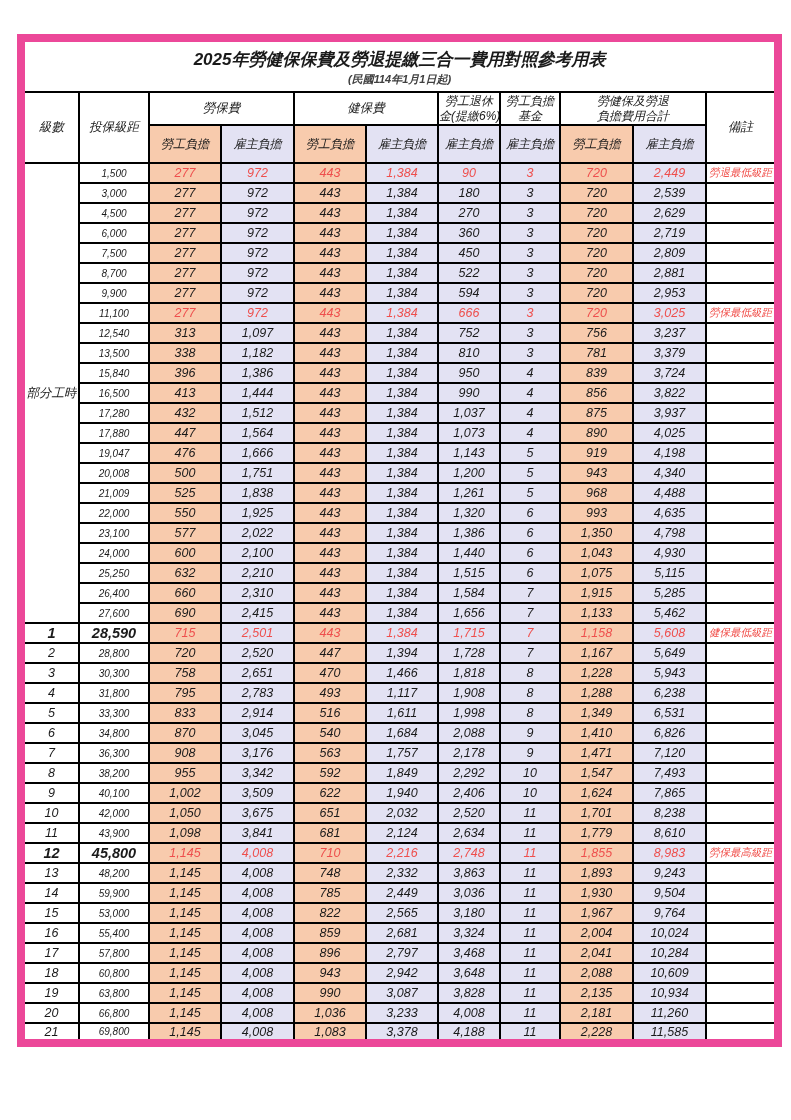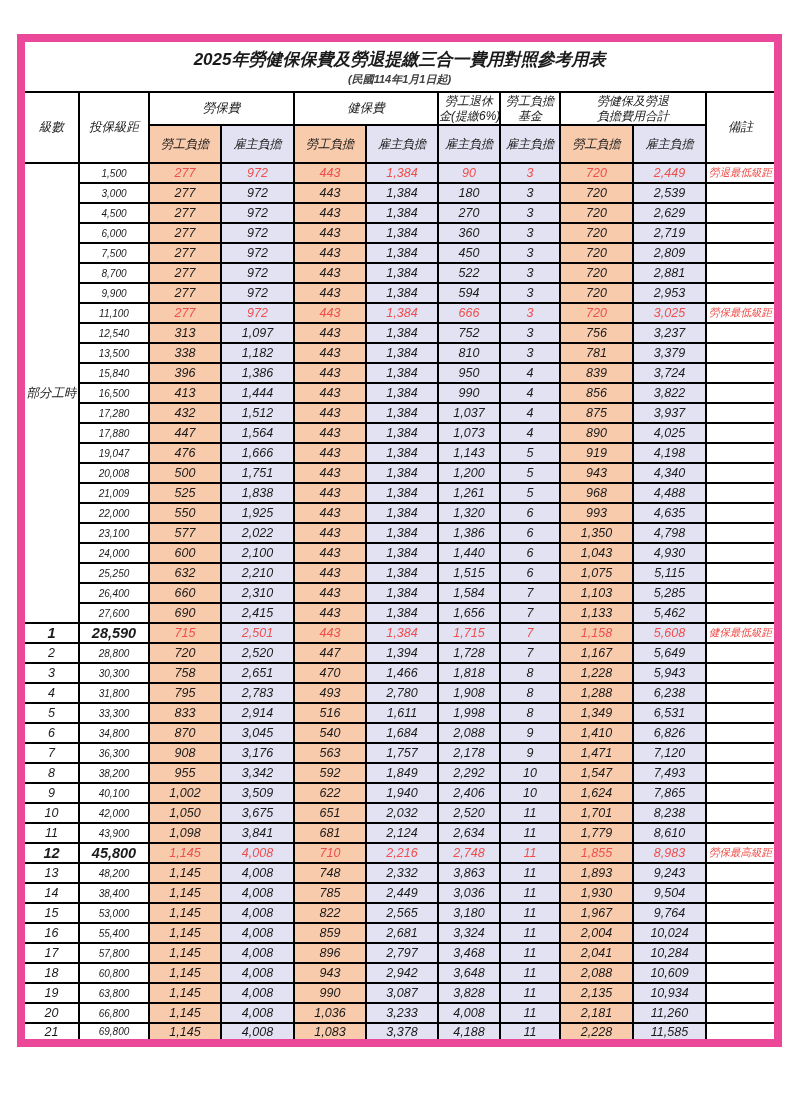--- a/index.html
+++ b/index.html
@@ -347,21 +347,21 @@
           <td class="remark-cell"></td>
         </tr>
         <tr>
           <td class="bracket-cell">26,400</td>
           <td class="value-cell emp">660</td>
           <td class="value-cell er">2,310</td>
           <td class="value-cell emp">443</td>
           <td class="value-cell er">1,384</td>
           <td class="value-cell er">1,584</td>
           <td class="value-cell er">7</td>
-          <td class="value-cell emp">1,103</td>
+          <td class="value-cell emp">1,915</td>
           <td class="value-cell er">5,285</td>
           <td class="remark-cell"></td>
         </tr>
         <tr>
           <td class="bracket-cell">27,600</td>
           <td class="value-cell emp">690</td>
           <td class="value-cell er">2,415</td>
           <td class="value-cell emp">443</td>
           <td class="value-cell er">1,384</td>
           <td class="value-cell er">1,656</td>
@@ -408,21 +408,21 @@
           <td class="value-cell emp">1,228</td>
           <td class="value-cell er">5,943</td>
           <td class="remark-cell"></td>
         </tr>
         <tr>
           <td class="level-cell">4</td>
           <td class="bracket-cell">31,800</td>
           <td class="value-cell emp">795</td>
           <td class="value-cell er">2,783</td>
           <td class="value-cell emp">493</td>
-          <td class="value-cell er">2,780</td>
+          <td class="value-cell er">1,117</td>
           <td class="value-cell er">1,908</td>
           <td class="value-cell er">8</td>
           <td class="value-cell emp">1,288</td>
           <td class="value-cell er">6,238</td>
           <td class="remark-cell"></td>
         </tr>
         <tr>
           <td class="level-cell">5</td>
           <td class="bracket-cell">33,300</td>
           <td class="value-cell emp">833</td>
@@ -534,21 +534,21 @@
           <td class="value-cell emp">748</td>
           <td class="value-cell er">2,332</td>
           <td class="value-cell er">3,863</td>
           <td class="value-cell er">11</td>
           <td class="value-cell emp">1,893</td>
           <td class="value-cell er">9,243</td>
           <td class="remark-cell"></td>
         </tr>
         <tr>
           <td class="level-cell">14</td>
-          <td class="bracket-cell">38,400</td>
+          <td class="bracket-cell">59,900</td>
           <td class="value-cell emp">1,145</td>
           <td class="value-cell er">4,008</td>
           <td class="value-cell emp">785</td>
           <td class="value-cell er">2,449</td>
           <td class="value-cell er">3,036</td>
           <td class="value-cell er">11</td>
           <td class="value-cell emp">1,930</td>
           <td class="value-cell er">9,504</td>
           <td class="remark-cell"></td>
         </tr>

